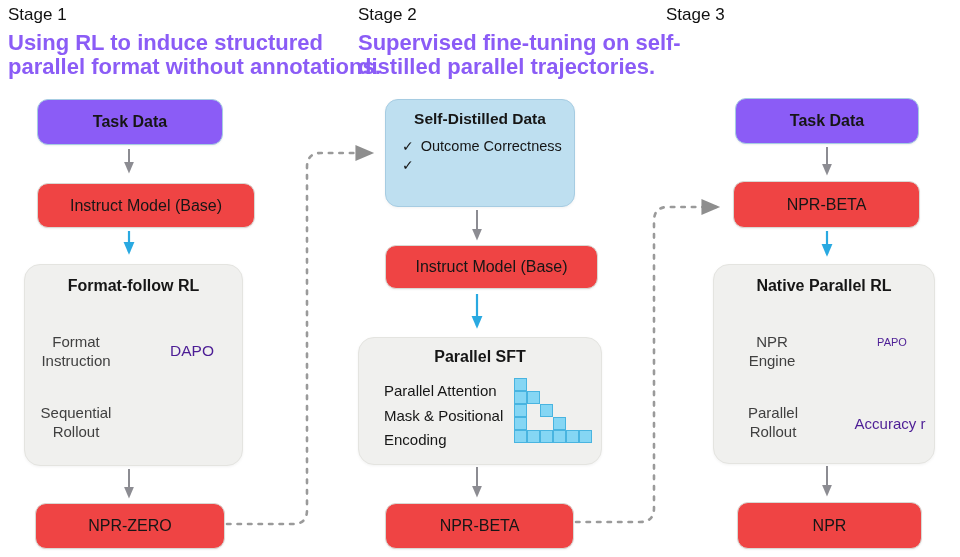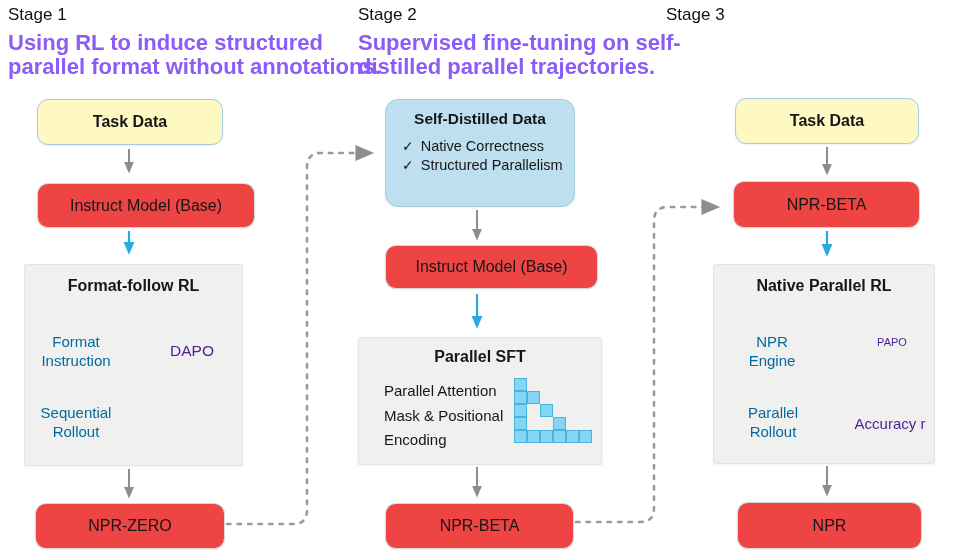--- a/index.html
+++ b/index.html
@@ -3,28 +3,28 @@
 <meta charset="utf-8">
 <style>
   html,body{margin:0;padding:0;background:#fff;}
   #canvas{position:relative;width:960px;height:557px;background:#fff;overflow:hidden;
           font-family:"Liberation Sans","DejaVu Sans",sans-serif;color:#161616;}
   .hdr-label{position:absolute;font-size:17px;color:#111;}
   .hdr-sub{position:absolute;font-size:22px;font-weight:bold;line-height:24px;white-space:pre-line;color:#8b5cf6;}
   .box{position:absolute;display:flex;align-items:center;justify-content:center;
        background:#ef4444;border:1px solid #D9D9D4;border-radius:11px;
        box-shadow:0 1px 2px rgba(0,0,0,.06);font-size:16px;color:#161616;}
-  .box.blue{background:#fef9c3;border-color:#A6CCE2;}
+  .box.blue{background:#8b5cf6;border-color:#A6CCE2;}
   .box .b{font-weight:bold;}
-  .panel{position:absolute;background:#F0F0EE;border:1px solid #E4E4E0;border-radius:2px;
+  .panel{position:absolute;background:#F0F0EE;border:1px solid #E4E4E0;border-radius:16px;
          box-shadow:0 1px 3px rgba(0,0,0,.05);}
   .panel.blue{background:#BEDFF0;border-color:#A6CCE2;border-radius:13px;}
   .ptitle{position:absolute;top:12px;left:0;right:0;text-align:center;font-weight:bold;font-size:16px;}
   .ptitle.sm{top:10px;font-size:15.5px;}
-  .lbl{position:absolute;white-space:pre-line;text-align:center;font-size:15px;line-height:19px;color:#0369a1;}
+  .lbl{position:absolute;white-space:pre-line;text-align:center;font-size:15px;line-height:19px;color:#404040;}
   .cyan{color:#4c1d95;}
   .checks{position:absolute;left:16px;top:38px;display:flex;flex-direction:column;gap:3px;}
   .checkrow{display:flex;gap:7px;align-items:baseline;font-size:14.5px;}
   .check{font-weight:bold;font-size:14px;}
   .desc{position:absolute;left:25px;top:41px;font-size:15px;line-height:24.5px;white-space:pre-line;text-align:left;}
   .mask-host{position:absolute;left:155px;top:40px;width:80px;height:66px;}
   .mask-cell{position:absolute;box-sizing:border-box;background:#85D6F4;border:1px solid #49B4E0;}
   .rej{position:absolute;left:318px;top:161px;width:76px;font-size:15px;line-height:19px;white-space:pre-line;text-align:left;}
   svg.arrows{position:absolute;left:0;top:0;pointer-events:none;}
 </style>
@@ -98,25 +98,24 @@
   </div>
   <div class="box" style="left:35px;top:503px;width:188px;height:44px">
     <span>NPR-ZERO</span>
   </div>
 
   <div class="panel blue" style="left:385px;top:99px;width:188px;height:106px">
     <div class="ptitle sm">Self-Distilled Data</div>
     <div class="checks">
       <div class="checkrow">
         <span class="check">✓</span>
-        <span>Native Correctness</span>
+        <span>Outcome Correctness</span>
       </div>
       <div class="checkrow">
         <span class="check">✓</span>
-        <span>Structured Parallelism</span>
       </div>
     </div>
   </div>
   <div class="box" style="left:385px;top:245px;width:211px;height:42px">
     <span>Instruct Model (Base)</span>
   </div>
   <div class="panel" style="left:358px;top:337px;width:242px;height:126px">
     <div class="ptitle" style="top:10px">Parallel SFT</div>
     <div class="desc">Parallel Attention
 Mask &amp; Positional

